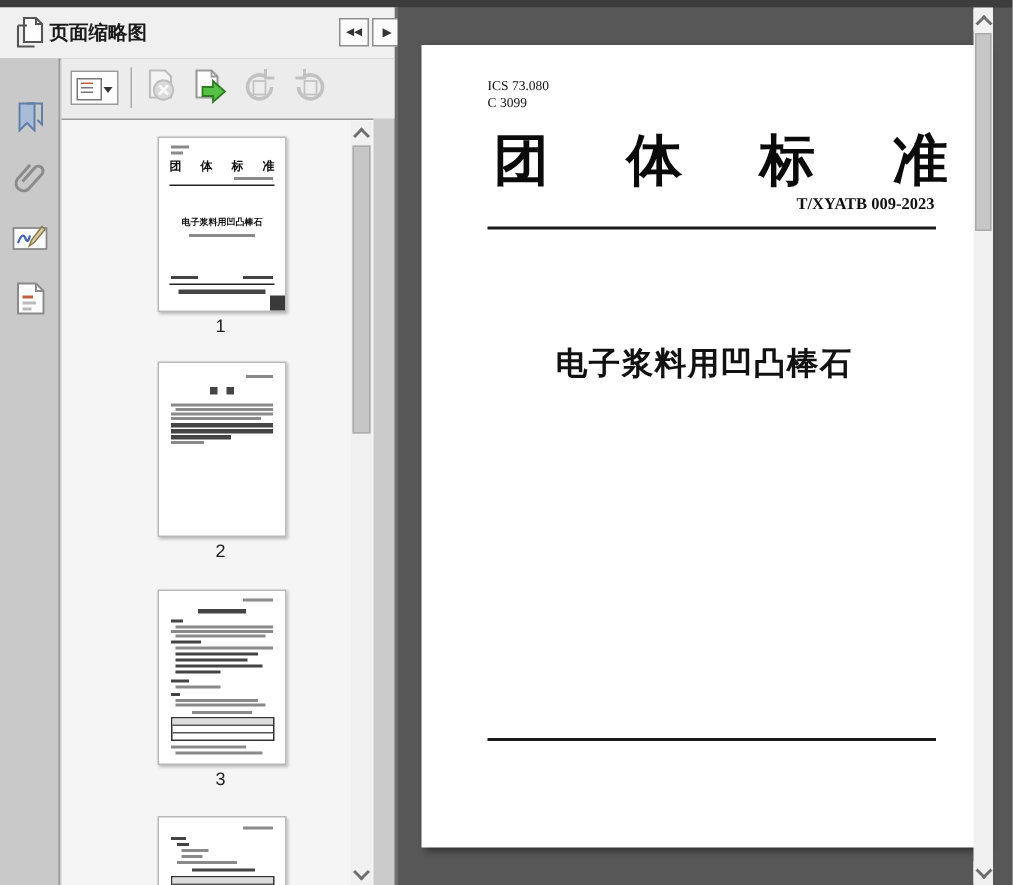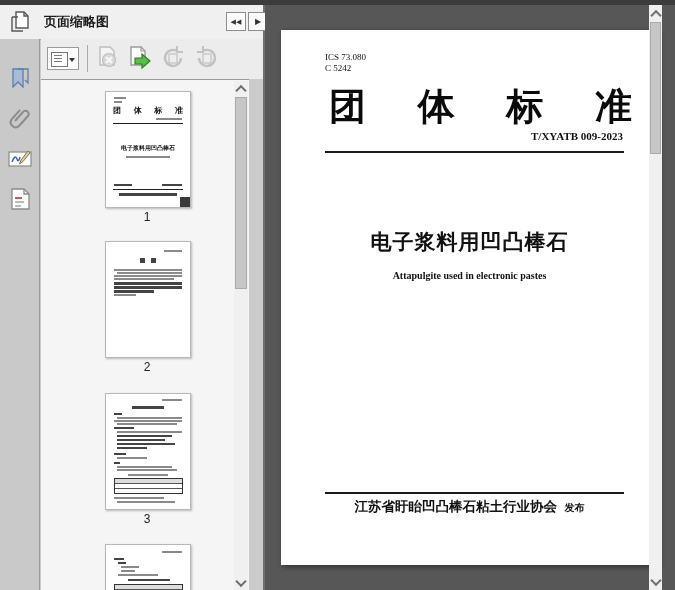--- a/index.html
+++ b/index.html
@@ -3,21 +3,21 @@
 <meta charset="utf-8">
 <style>
   html,body{margin:0;padding:0;background:#888;}
   #app{position:relative;width:675px;height:590px;overflow:hidden;
        font-family:"Liberation Sans",sans-serif;background:#575757;}
   
   .top-strip{position:absolute;left:0;top:0;width:675px;height:5px;background:#3c3c3c;}
   
   .panel{position:absolute;left:0;top:5px;width:265px;height:585px;background:#cbcbcb;border-right:2px solid #6f6f6f;box-sizing:border-box;}
   .panel-header{position:absolute;left:0;top:0;width:263px;height:34px;background:#f0f0f0;border-bottom:1px solid #a8a8a8;}
-  .panel-title{position:absolute;left:44px;top:8px;font-size:13px;font-weight:bold;color:#1a1a1a;}
+  .panel-title{position:absolute;left:33px;top:8px;font-size:13px;font-weight:bold;color:#1a1a1a;}
   .hdr-btn{position:absolute;top:7px;width:20px;height:19px;background:#fbfbfb;border:1px solid #8d8d8d;
            font-size:7px;line-height:17px;text-align:center;color:#333;box-sizing:border-box;cursor:pointer;}
   .hdr-btn.b1{left:226px;}
   .hdr-btn.b2{left:248px;font-size:8px;}
   
   .pages-ic{position:absolute;left:8px;top:4px;width:26px;height:26px;}
   
   .side-strip{position:absolute;left:0;top:34px;width:40px;height:551px;background:#c9c9c9;border-right:1px solid #9a9a9a;box-sizing:border-box;}
   .side-ic{position:absolute;left:6px;width:28px;height:28px;cursor:pointer;}
   
@@ -260,38 +260,34 @@
             <span class="chev down"></span>
           </span>
       </div>
     </div>
   </div>
 
   <div class="main">
     <div class="page">
       <div class="ics">
         <div>ICS 73.080</div>
-        <div>C 5242</div>
+        <div>C 3099</div>
       </div>
       <div class="big-heading">
         <span>团</span>
         <span>体</span>
         <span>标</span>
         <span>准</span>
       </div>
       <div class="std-num">T/XYATB 009-2023</div>
       <div class="rule" style="top:121px;"></div>
 
       <div class="doc-title">电子浆料用凹凸棒石</div>
-      <div class="doc-sub">Attapulgite used in electronic pastes</div>
 
       <div class="rule" style="top:462px;"></div>
-      <div class="publisher">
-        <span>江苏省盱眙凹凸棒石粘土行业协会</span>&nbsp;&nbsp;<small>发布</small>
-      </div>
     </div>
 
     <div class="sb" style="left:384px;top:0;width:13px;height:585px;">
       <span class="sb-btn" style="top:1px;">
           <span class="chev up"></span>
         </span>
       <span class="sb-thumb" style="top:17px;height:130px;"></span>
       <span class="sb-btn" style="bottom:1px;">
           <span class="chev down"></span>
         </span>

